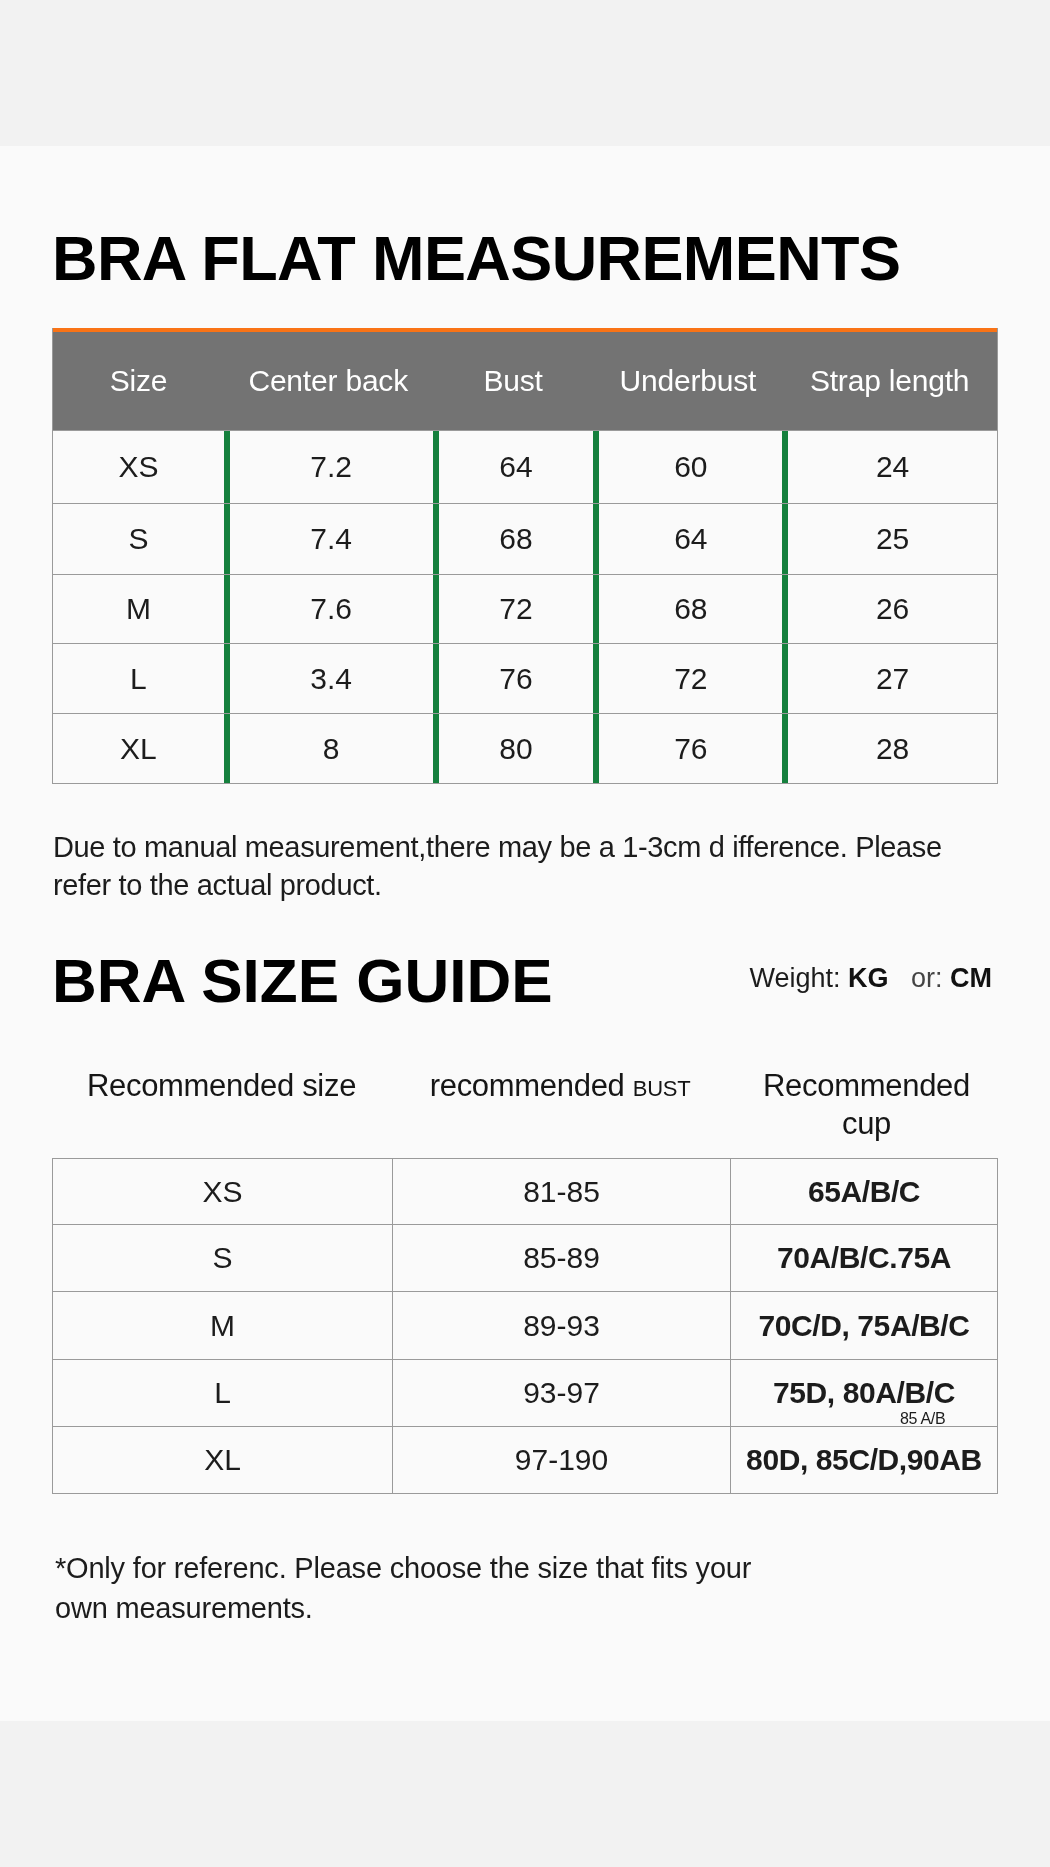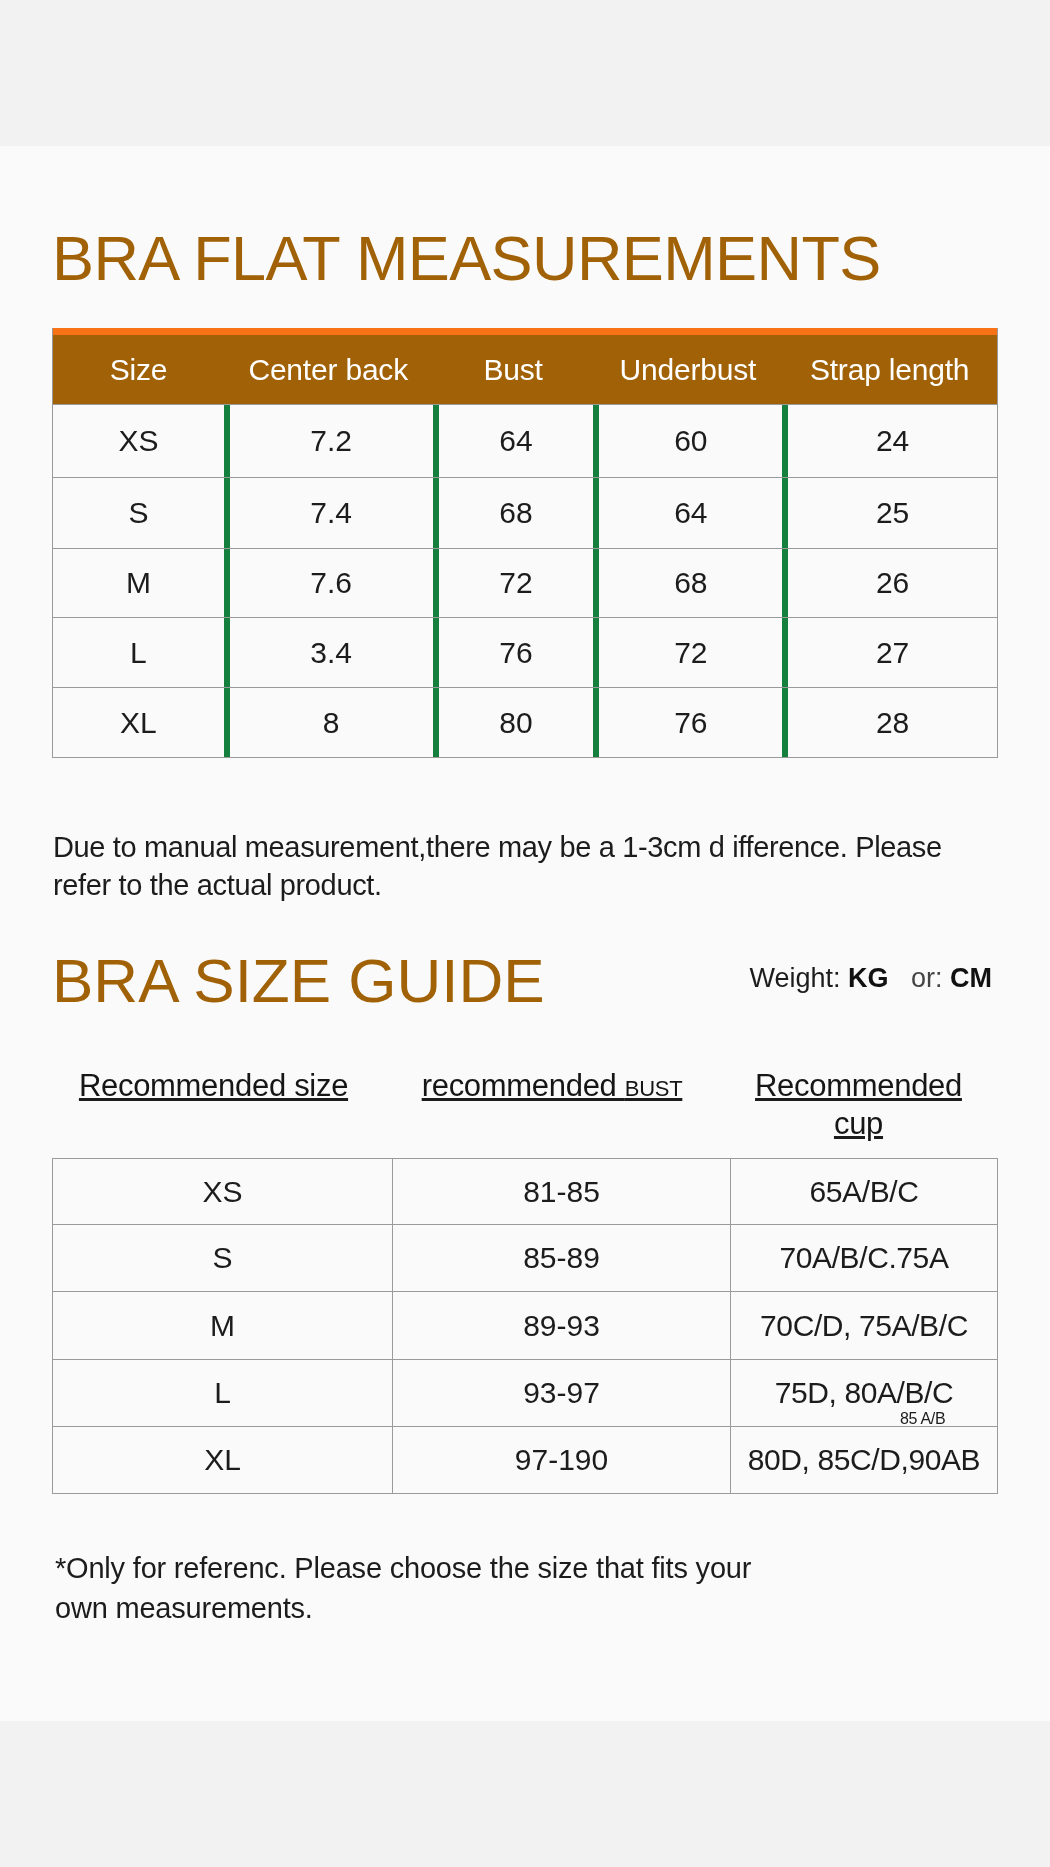--- a/index.html
+++ b/index.html
@@ -10,70 +10,70 @@
     color: #1c1c1c;
     position: relative;
     overflow: hidden;
   }
   .sheet {
     position: absolute; left: 0; top: 146px; width: 1050px; height: 1575px;
     background: #fafafa;
   }
   .abs { position: absolute; white-space: nowrap; }
   .title {
-    font-weight: normal; line-height: 1; color: #a16207;
+    font-weight: bold; line-height: 1; color: #000000;
   }
   .title-1 { left: 52px; top: 227px; font-size: 63px; letter-spacing: -0.6px; }
   .title-2 { left: 52px; top: 950px; font-size: 62px; letter-spacing: 0; }
 
   .note { font-size: 29px; color: #1c1c1c; margin-top: 32px; }
   .note .line { display: block; white-space: nowrap; }
   .note-1 { left: 53px; top: 796px; line-height: 38px; letter-spacing: -0.35px; }
   .note-2 { left: 55px; top: 1516px; line-height: 40px; letter-spacing: -0.2px; }
 
   .units { left: 730px; top: 965px; font-size: 27px; line-height: 1; width: 262px; text-align: right; }
   .units .lbl { color: #1c1c1c; }
   .units .val { color: #111; font-weight: bold; }
   .units .lbl-gray { color: #444; }
 
   
   .t1 { position: absolute; left: 52px; top: 328px; width: 946px; border: 1px solid #9a9a9a; border-top: 0; }
   .t1 .row { display: flex; border-top: 1px solid #9a9a9a; }
-  .t1 .row.head { background: #a16207; border-top: 7px solid #f97316; height: 76px; }
+  .t1 .row.head { background: #737373; border-top: 4px solid #f97316; height: 102px; }
   .t1 .cell {
     display: flex; align-items: center; justify-content: center;
     font-size: 30px; border-left: 6px solid #15803d; white-space: nowrap;
   }
   .t1 .cell:first-child { border-left: 0; }
   .t1 .head .cell { color: #ffffff; border-left: 0; font-size: 30px; letter-spacing: -0.2px; }
   .t1 .c0 { width: 171px; } .t1 .c1 { width: 209px; } .t1 .c2 { width: 161px; }
   .t1 .c3 { width: 189px; } .t1 .c4 { width: 215px; }
   .t1 .r0 { height: 73px; } .t1 .r1 { height: 71px; } .t1 .r2 { height: 69px; }
   .t1 .r3 { height: 70px; } .t1 .r4 { height: 70px; }
 
   
-  .t2-head { position: absolute; left: 44px; top: 1067px; width: 946px; display: flex; text-decoration: underline; }
+  .t2-head { position: absolute; left: 52px; top: 1067px; width: 946px; display: flex; }
   .t2-head .h {
     font-size: 31px; line-height: 38px; text-align: center; color: #161616;
     letter-spacing: -0.3px;
   }
   .t2-head .h0 { width: 339px; }
   .t2-head .h1 { width: 338px; }
   .t2-head .h2 { width: 269px; padding-left: 6px; }
   .smallcaps { font-variant: small-caps; }
 
   
   .t2 { position: absolute; left: 52px; top: 1158px; width: 946px; border: 1px solid #9a9a9a; border-top: 0; }
   .t2 .row { display: flex; border-top: 1px solid #9a9a9a; }
   .t2 .cell {
     display: flex; align-items: center; justify-content: center;
     font-size: 30px; border-left: 1px solid #9a9a9a; white-space: nowrap; overflow: visible;
   }
   .t2 .cell:first-child { border-left: 0; }
-  .t2 .c0 { width: 339px; } .t2 .c1 { width: 338px; } .t2 .c2 { width: 267px; }
+  .t2 .c0 { width: 339px; } .t2 .c1 { width: 338px; } .t2 .c2 { width: 267px; font-weight: bold; }
   .t2 .r0 { height: 66px; } .t2 .r1 { height: 67px; } .t2 .r2 { height: 68px; }
   .t2 .r3 { height: 67px; } .t2 .r4 { height: 67px; }
   .t2 .c2 .txt { letter-spacing: -0.4px; }
 
   .overlay { left: 900px; top: 1411px; font-size: 16px; line-height: 1; letter-spacing: -0.3px; color: #1c1c1c; }
 </style>
 </head>
 <body>
 
 <div class="sheet"></div>

